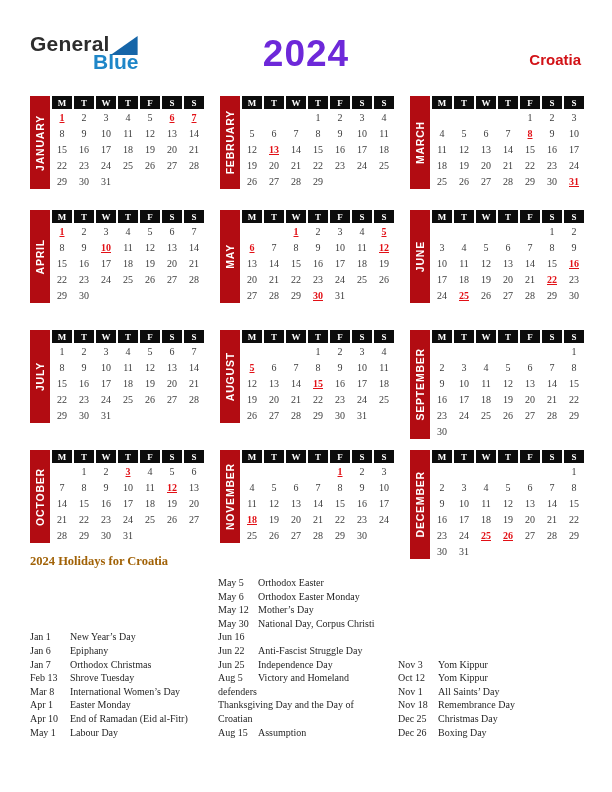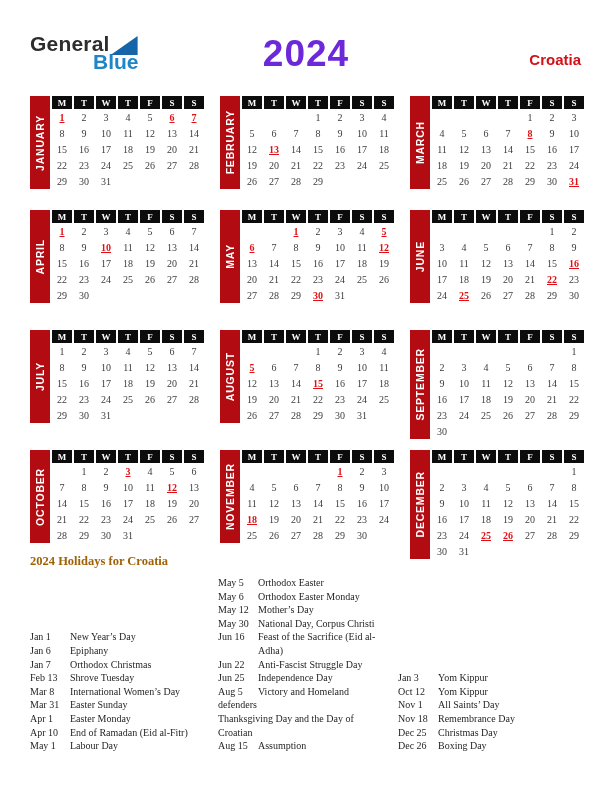--- a/index.html
+++ b/index.html
@@ -711,24 +711,20 @@
           </div>
           <div class="hrow">
             <span class="hdate">Feb 13</span>
             <span class="hname">Shrove Tuesday</span>
           </div>
           <div class="hrow">
             <span class="hdate">Mar 8</span>
             <span class="hname">International Women’s Day</span>
           </div>
           <div class="hrow">
-            <span class="hdate">Mar 31</span>
-            <span class="hname">Easter Sunday</span>
-          </div>
-          <div class="hrow">
             <span class="hdate">Apr 1</span>
             <span class="hname">Easter Monday</span>
           </div>
           <div class="hrow">
             <span class="hdate">Apr 10</span>
             <span class="hname">End of Ramadan (Eid al-Fitr)</span>
           </div>
           <div class="hrow">
             <span class="hdate">May 1</span>
             <span class="hname">Labour Day</span>
@@ -746,21 +742,20 @@
           <div class="hrow">
             <span class="hdate">May 12</span>
             <span class="hname">Mother’s Day</span>
           </div>
           <div class="hrow">
             <span class="hdate">May 30</span>
             <span class="hname">National Day, Corpus Christi</span>
           </div>
           <div class="hrow">
             <span class="hdate">Jun 16</span>
-            <span class="hname">Feast of the Sacrifice (Eid al-Adha)</span>
           </div>
           <div class="hrow">
             <span class="hdate">Jun 22</span>
             <span class="hname">Anti-Fascist Struggle Day</span>
           </div>
           <div class="hrow">
             <span class="hdate">Jun 25</span>
             <span class="hname">Independence Day</span>
           </div>
           <div class="hrow">
@@ -773,21 +768,21 @@
           <div class="hrow">
             <span class="hfull">Thanksgiving Day and the Day of Croatian</span>
           </div>
           <div class="hrow">
             <span class="hdate">Aug 15</span>
             <span class="hname">Assumption</span>
           </div>
         </div>
         <div class="hcol">
           <div class="hrow">
-            <span class="hdate">Jan 3</span>
+            <span class="hdate">Nov 3</span>
             <span class="hname">Yom Kippur</span>
           </div>
           <div class="hrow">
             <span class="hdate">Oct 12</span>
             <span class="hname">Yom Kippur</span>
           </div>
           <div class="hrow">
             <span class="hdate">Nov 1</span>
             <span class="hname">All Saints’ Day</span>
           </div>

